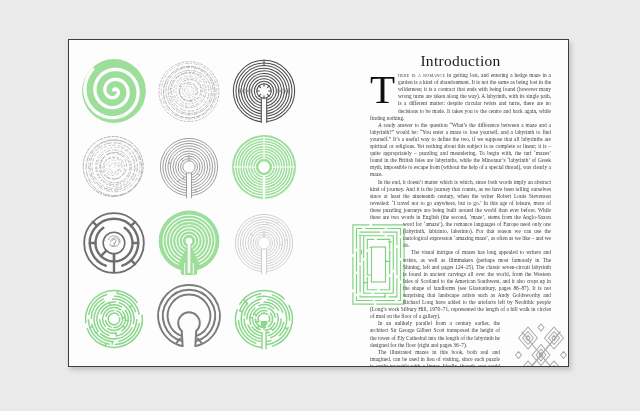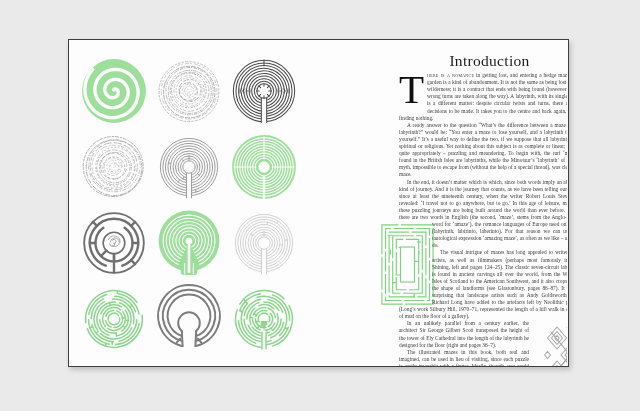--- a/index.html
+++ b/index.html
@@ -11,21 +11,21 @@
   .book{
     position:absolute;left:68px;top:39px;width:499px;height:326px;
     background:#fdfdfd;border:1px solid #3e3e3e;
     box-shadow:2px 3px 5px rgba(0,0,0,0.18);
   }
   .left-page{position:absolute;left:0;top:0;width:250px;height:100%;}
   .right-page{position:absolute;left:250px;top:0;width:248px;height:100%;overflow:hidden;}
   .lab{position:absolute;width:70px;height:70px;}
   .lab svg{display:block;}
   .text-col{
-    margin:17px 0 0 80px;width:181px;color:#3b3b3b;
+    margin:17px 0 0 51px;width:181px;color:#3b3b3b;
     font-size:5.35px;line-height:7.1px;text-align:justify;
   }
   .page-title{
     font-size:15.5px;font-weight:normal;color:#1c1c1c;
     text-align:center;margin:0 0 8px 0;letter-spacing:0.3px;
   }
   .text-col p{margin:0;}
   .text-col p.ind{text-indent:8px;}
   .dropcap{
     float:left;font-size:41px;line-height:33px;height:35px;width:auto;

